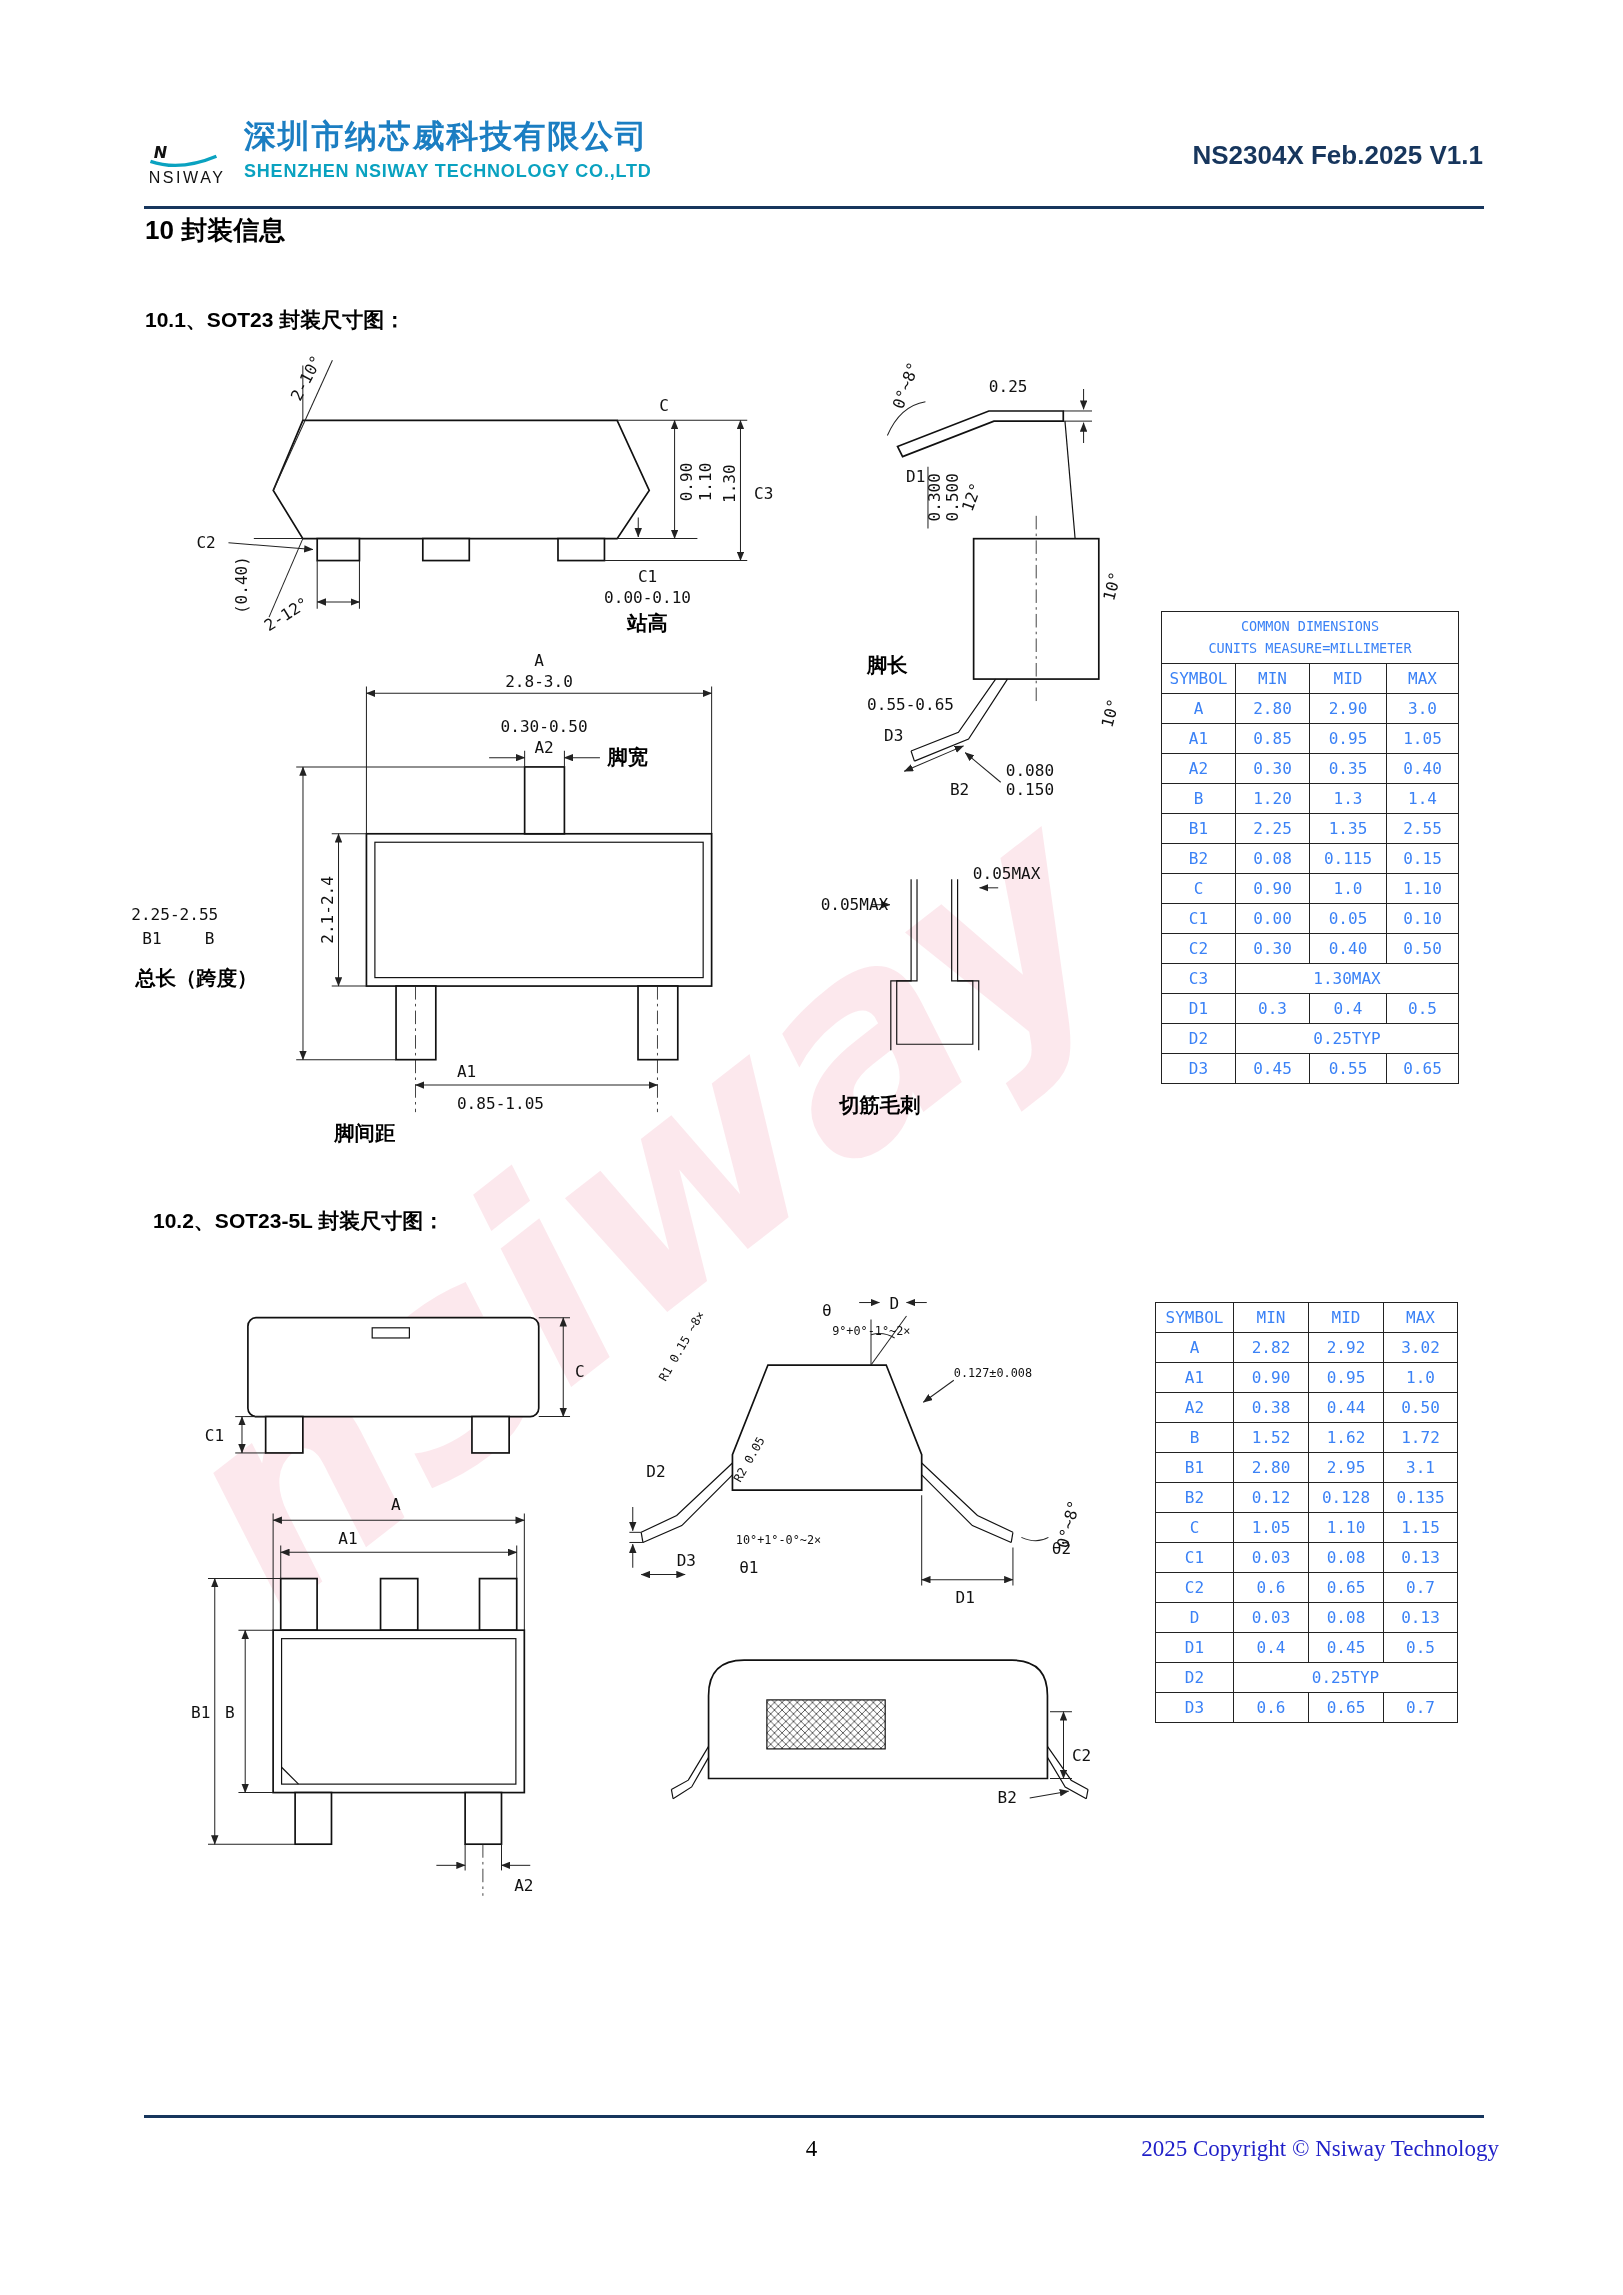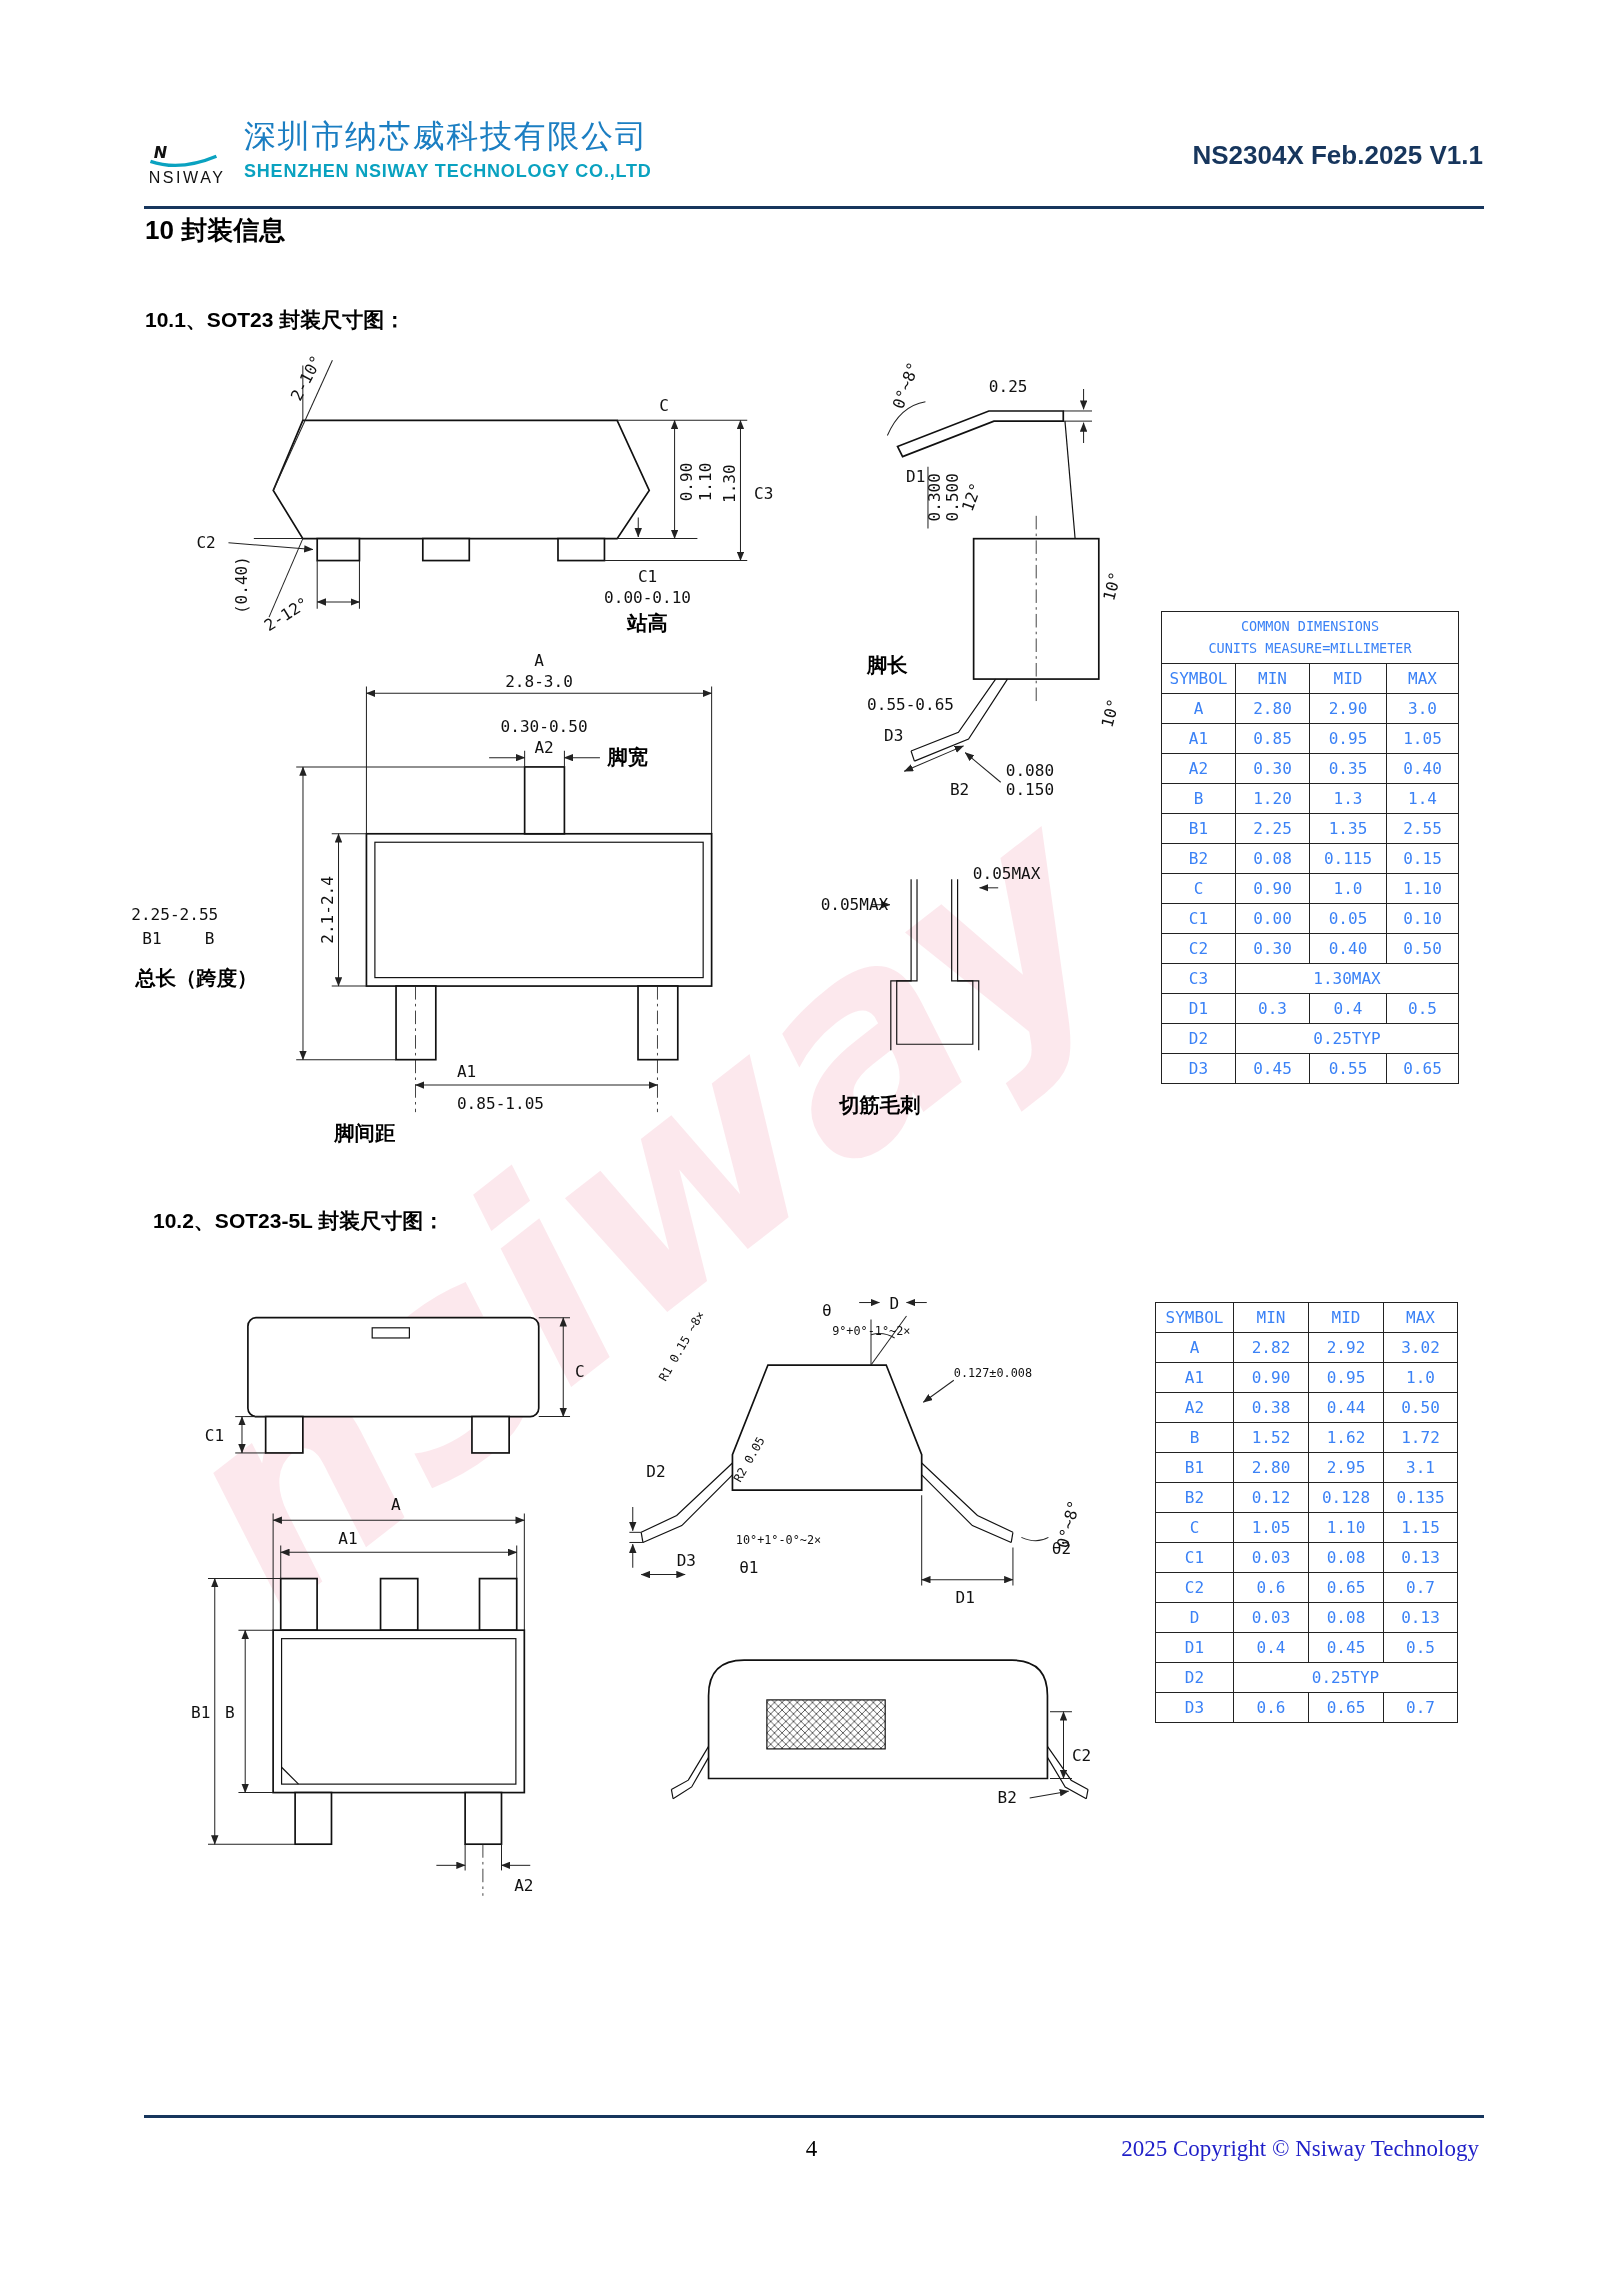--- a/index.html
+++ b/index.html
@@ -2,21 +2,21 @@
 <html style="font-size:13.5px"><head>
 <meta charset="utf-8">
 <style>
   * { margin:0; padding:0; box-sizing:border-box; }
   html,body { background:#888; }
   .page { position:relative; width:1623px; height:2295px; background:#fff;
           font-family:"Liberation Sans",sans-serif; color:#111; margin:0 auto; overflow:hidden; }
   .abs { position:absolute; }
 
   
-  .hdr-cn { left:244px; top:115px; font-size:32px; font-weight:normal; color:#1b7ec2; letter-spacing:1.7px; }
+  .hdr-cn { left:244px; top:115px; font-size:32px; font-weight:bold; color:#1b7ec2; letter-spacing:1.7px; }
   .hdr-en { left:244px; top:161px; font-size:18px; font-weight:bold; color:#0aa2c0; letter-spacing:0.8px; }
   .doc-title { right:140px; top:140px; font-size:26px; font-weight:bold; color:#17365d; }
   .rule { left:144px; width:1340px; height:2.5px; background:#17365d; }
 
   .sec-title { left:145px; top:213px; font-size:26px; font-weight:bold; color:#000; }
   .sub-title { left:145px; font-size:21px; font-weight:bold; color:#000; }
 
   
   table.dim { position:absolute; border-collapse:collapse; background:#fff;
               font-family:"DejaVu Sans Mono",monospace; font-size:16px; color:#3b82f6; table-layout:fixed; }
@@ -36,21 +36,21 @@
 
   
   .wm { left:51px; top:1031px; width:1184px; height:355px; text-align:center;
         font-size:279px; line-height:355px; font-weight:bold; font-style:italic;
         color:rgba(233,90,130,0.14); transform:rotate(-38deg); pointer-events:none;
         font-family:"DejaVu Sans",sans-serif; }
 
   
   .footer-num { left:0; width:1623px; top:2136px; text-align:center;
                 font-family:"Liberation Serif",serif; font-size:23px; color:#000; }
-  .footer-cr  { right:144px; top:2136px; font-family:"Liberation Serif",serif;
+  .footer-cr  { right:124px; top:2136px; font-family:"Liberation Serif",serif;
                 font-size:23px; color:#1f1fc8; }
 </style>
 </head>
 <body>
 
 <svg width="0" height="0" style="position:absolute" aria-hidden="true">
   <defs>
     <marker id="arr" viewBox="0 0 10 8" markerWidth="11" markerHeight="9" refX="9.5" refY="4" orient="auto-start-reverse" markerUnits="userSpaceOnUse">
       <path d="M0,0 L10,4 L0,8 Z" fill="#222"></path>
     </marker>

